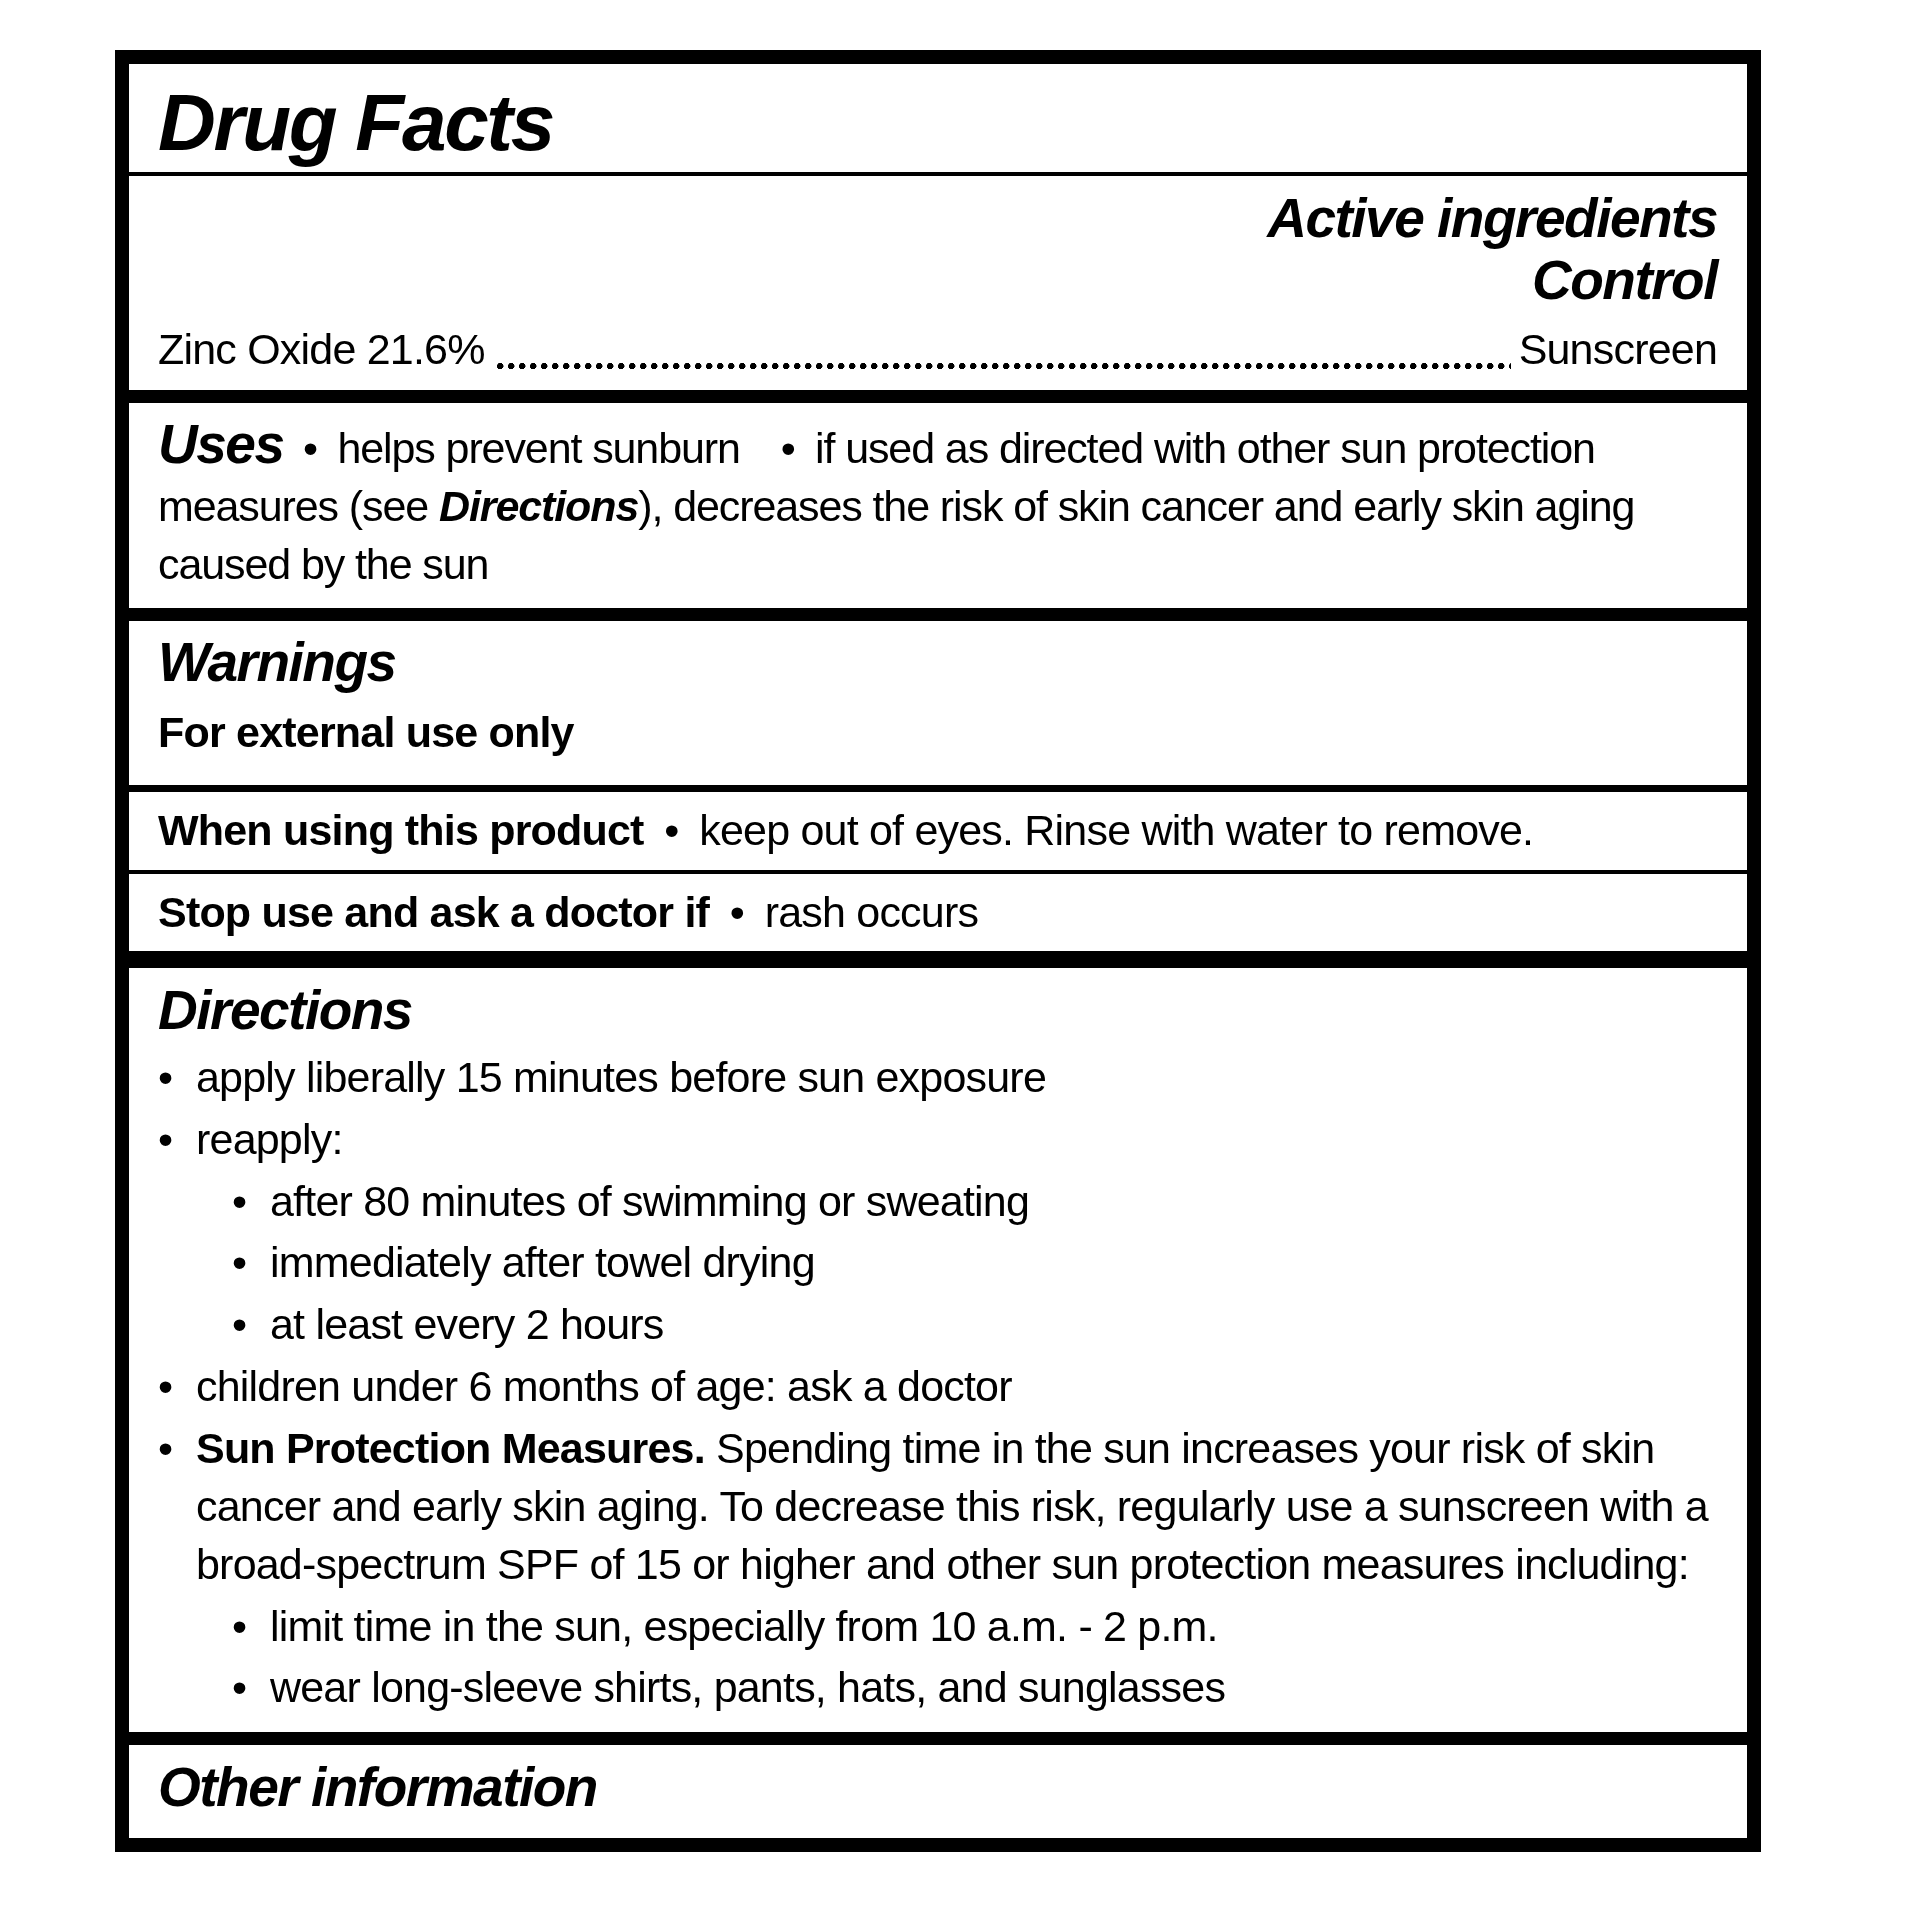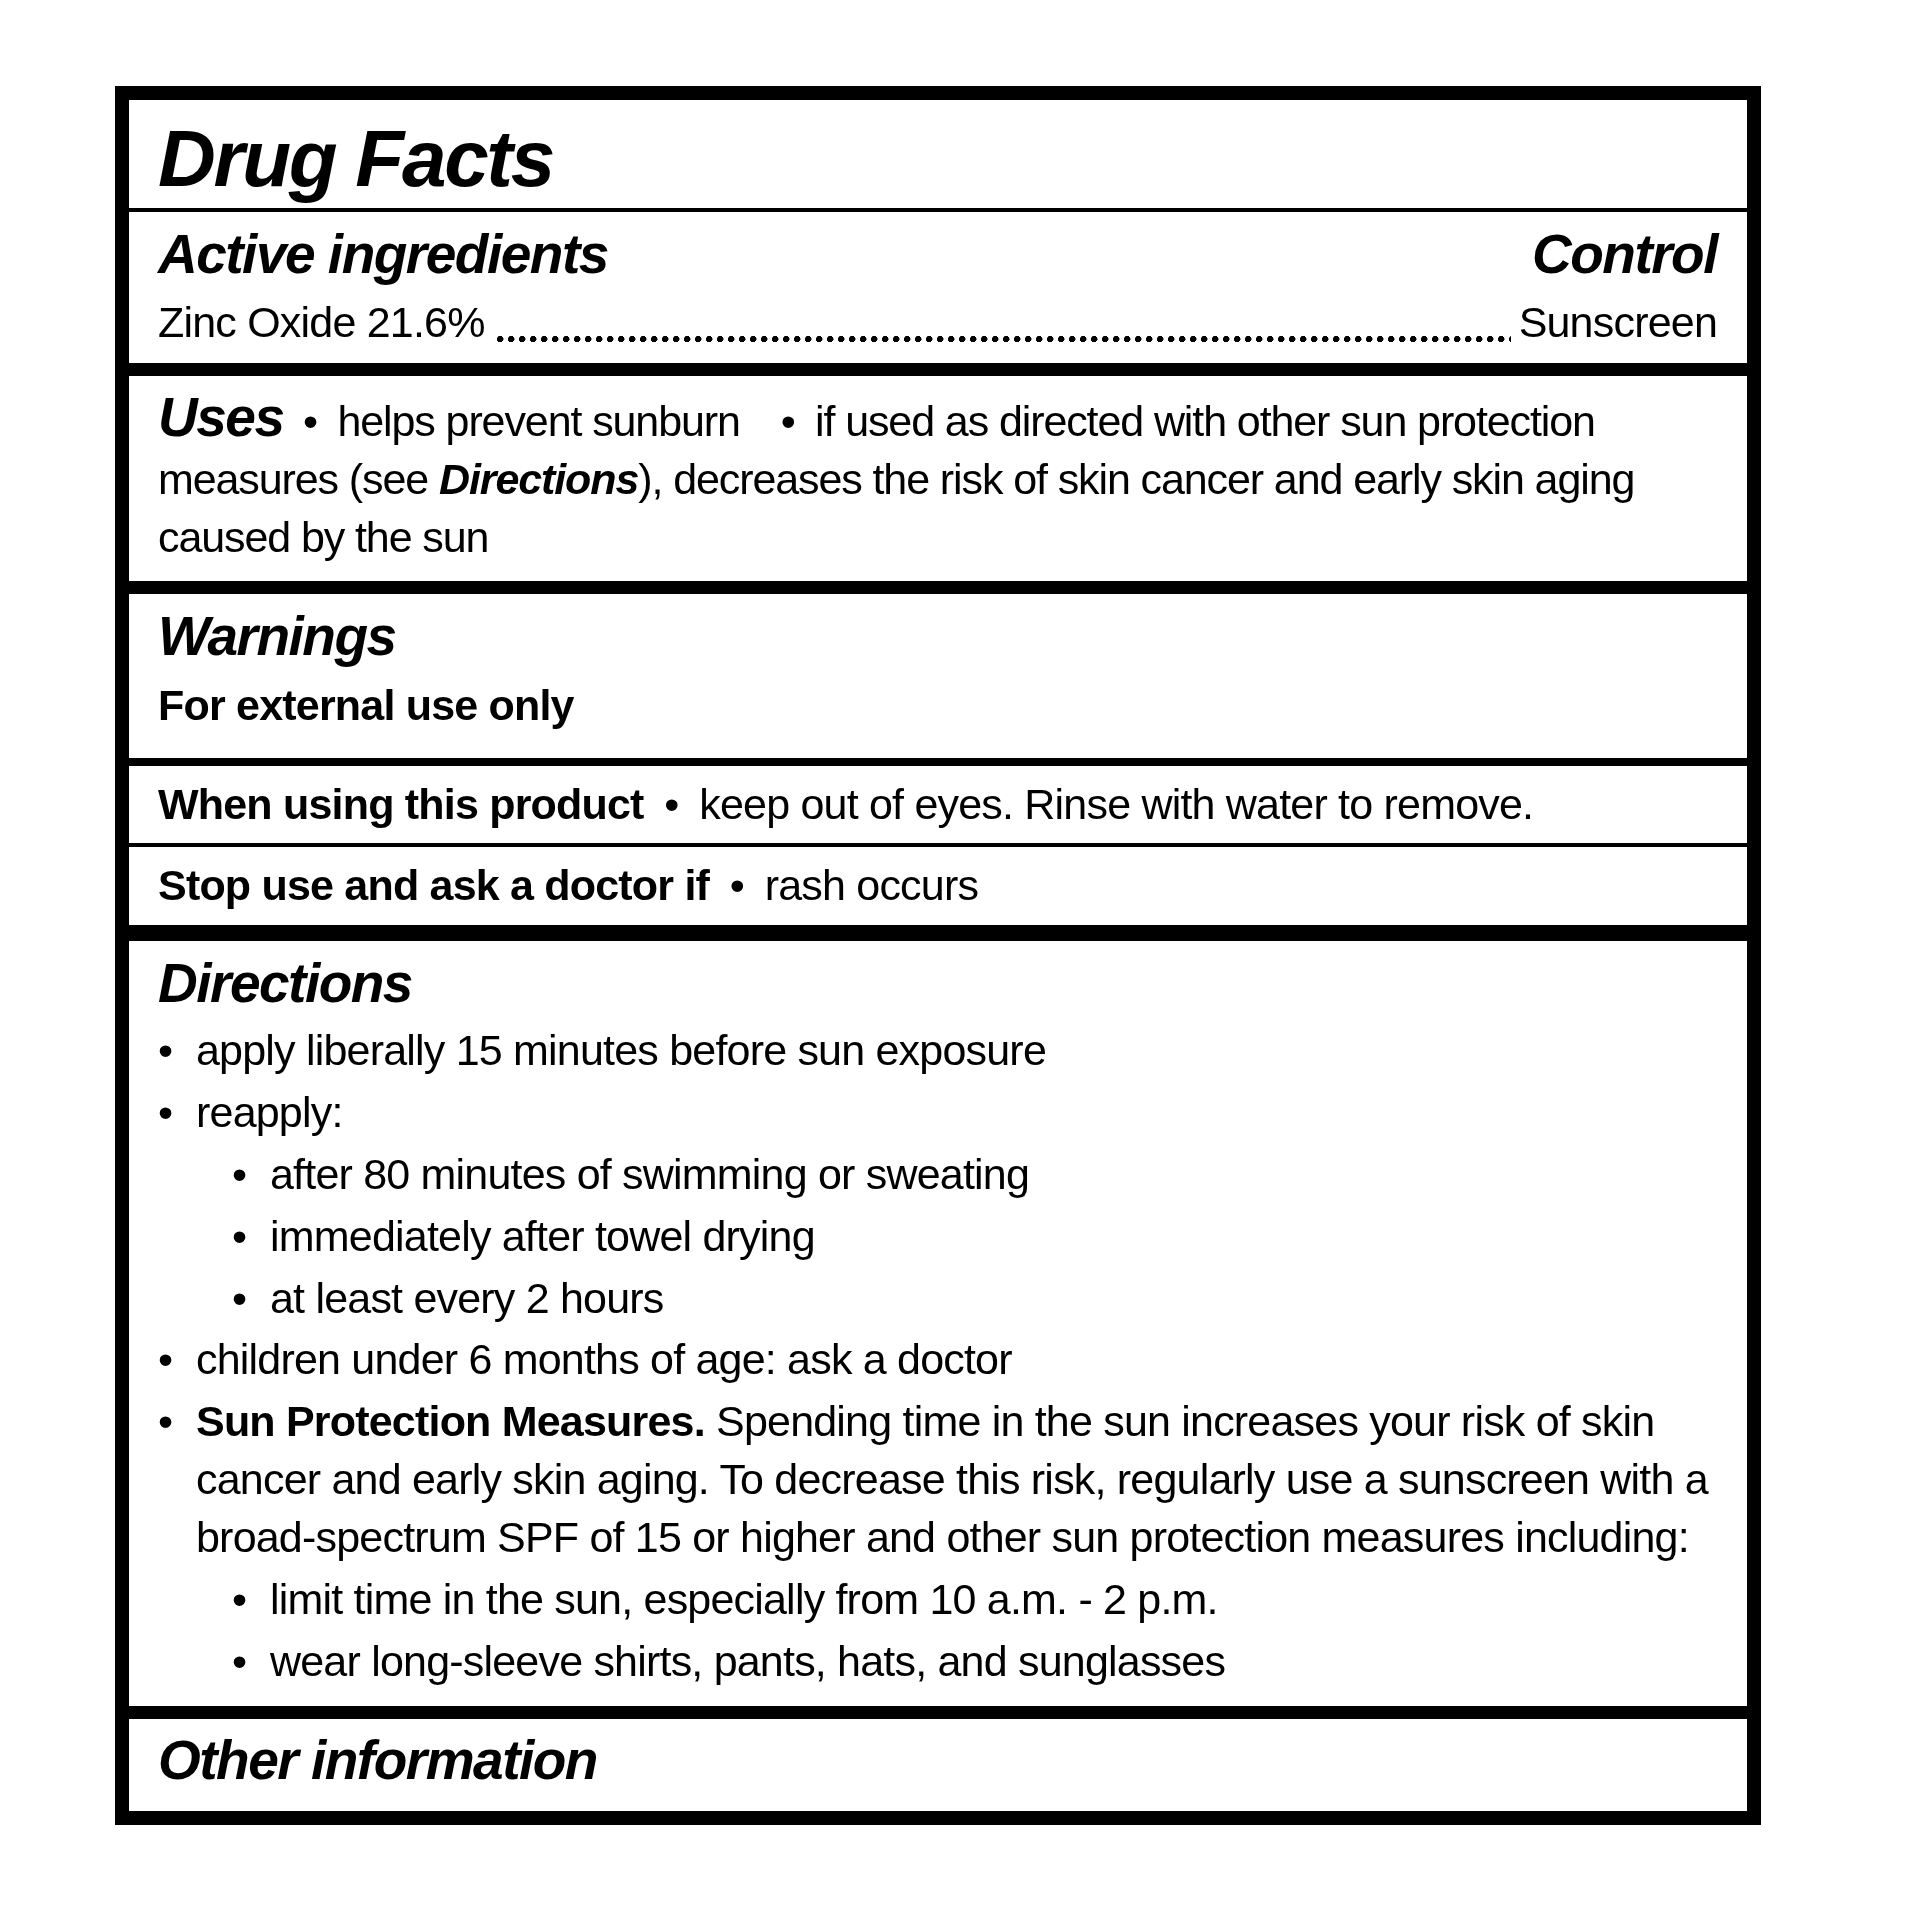--- a/index.html
+++ b/index.html
@@ -10,21 +10,20 @@
     height: 1923px;
     overflow: hidden;
   }
   .page {
     position: relative;
     width: 1923px;
     height: 1758px;
     background: #ffffff;
     font-family: "Liberation Sans", "DejaVu Sans", sans-serif;
     color: #000;
-    margin-top: 36px;
   }
   .label {
     position: absolute;
     left: 115px;
     top: 50px;
     width: 1646px;
     box-sizing: border-box;
     border: 14.3px solid #000;
     background: #fff;
   }
@@ -57,21 +56,21 @@
   }
   b { font-weight: bold; }
 
   
   .rule { background: #000; }
   .rule.thin  { height: 4.5px; }
   .rule.thick { height: 13px; }
   .rule.hairline { height: 3.8px; }
 
   
-  .ai-head { display: flex; justify-content: space-between; align-items: flex-end; }
+  .ai-head { display: flex; justify-content: space-between; align-items: flex-end; flex-direction: column; }
   .ai-row  { display: flex; align-items: baseline; margin-top: 7.6px; justify-content: space-between; }
   .leader {
     flex: 1 1 auto;
     height: 8.3px;
     align-self: flex-end;
     margin: 0 7.6px 7.6px 10.6px;
     background-image: radial-gradient(circle 3.3px at 5.3px 4.2px, #000 96%, transparent 100%);
     background-size: 11px 8.3px;
     background-repeat: repeat-x;
   }

